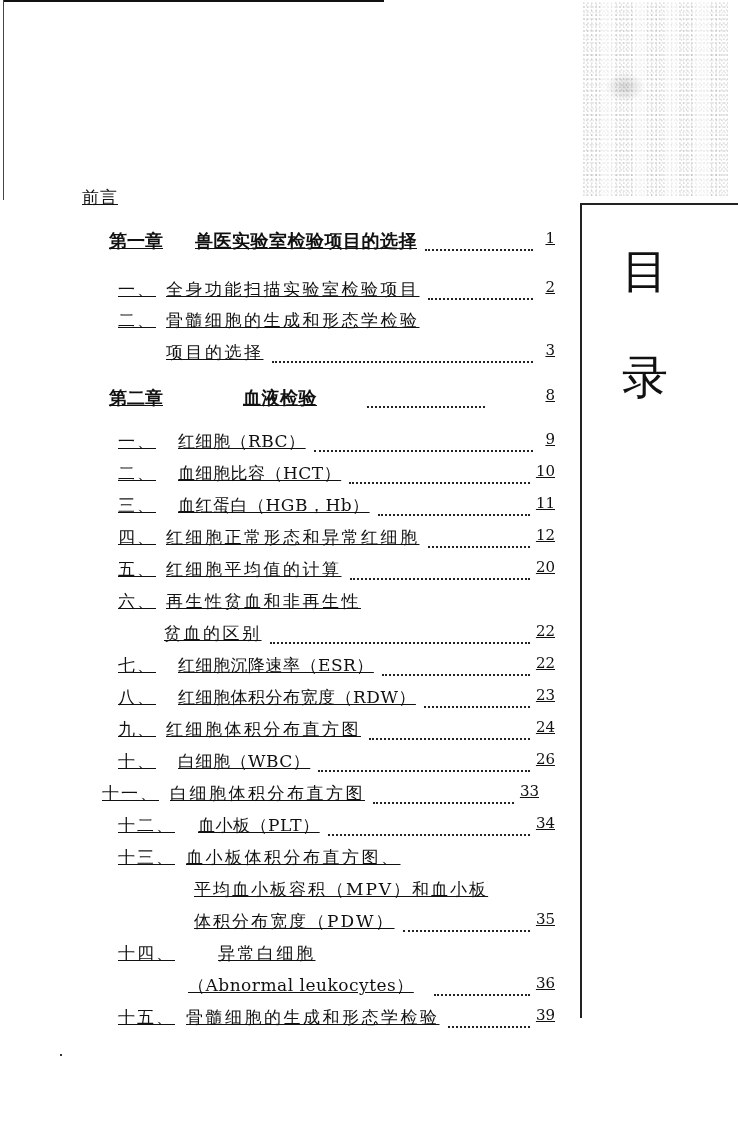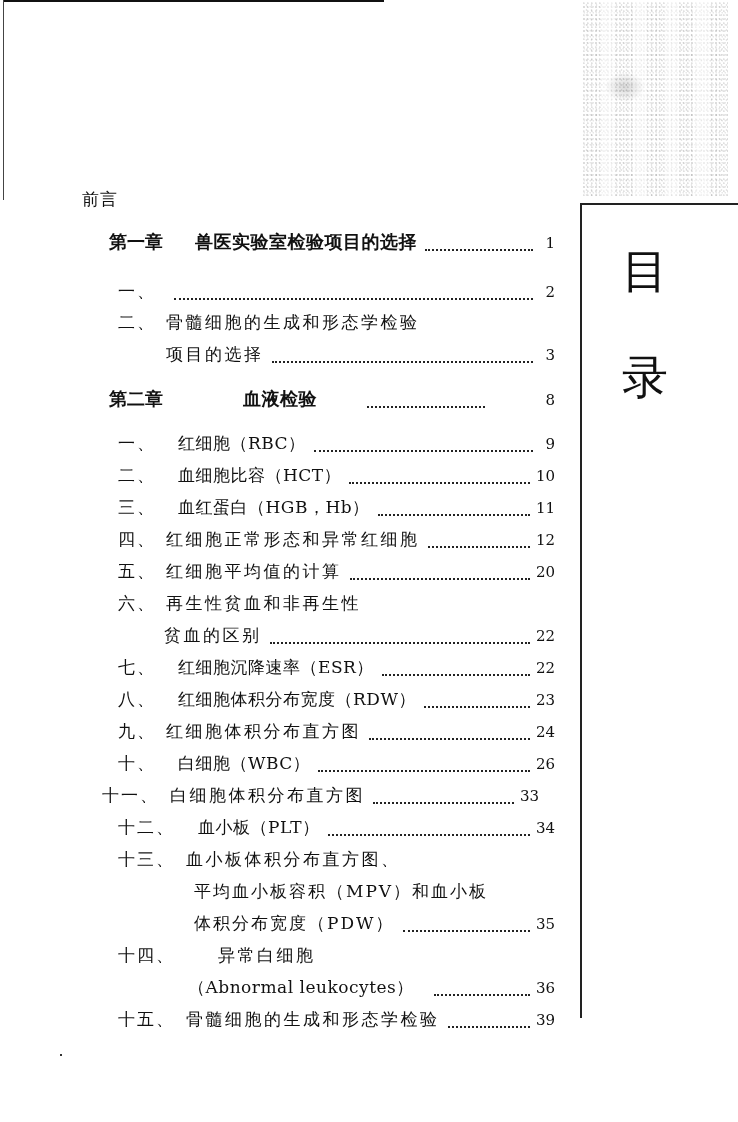--- a/index.html
+++ b/index.html
@@ -20,21 +20,21 @@
     .texture .stripe { position: absolute; top: 0; bottom: 0; width: 14px; background: rgba(255,255,255,0.5); }
     .texture-smudge { position: absolute; left: 605px; top: 72px; width: 40px; height: 30px; border-radius: 50%;
       background: radial-gradient(ellipse, rgba(0,0,0,0.15), transparent 70%); }
     .title-box-top { position: absolute; left: 582px; top: 203px; width: 156px; height: 2px; background: #222; }
     .title-box-left { position: absolute; left: 580px; top: 203px; width: 2px; height: 815px; background: #222; }
     .title-char { position: absolute; left: 622px; font-size: 46px; font-weight: 400; line-height: 1; font-family: "DejaVu Serif", "Liberation Serif", serif; }
     .title-char.c1 { top: 248px; }
     .title-char.c2 { top: 354px; }
 
     .toc { position: absolute; left: 0; top: 0; width: 580px; height: 1122px; }
-    .row { position: absolute; height: 26px; display: flex; align-items: center; font-size: 17px; white-space: nowrap; }
+    .row { position: absolute; height: 26px; display: flex; align-items: flex-start; font-size: 17px; white-space: nowrap; text-decoration: underline; }
     .row .num { display: inline-block; letter-spacing: 2px; }
     .row .label { letter-spacing: 2.5px; }
     .row .latin { letter-spacing: 0.5px; margin-left: 12px; }
     .row .leader { flex: 1; overflow: hidden; margin: 0 6px 4px 8px; border-bottom: 2px dotted #222; height: 0; align-self: flex-end; }
     .row .page { font-size: 15px; min-width: 16px; text-align: right; margin-bottom: -2px; }
     .chapter { font-family: "DejaVu Sans", "Liberation Sans", sans-serif; font-weight: 700; font-size: 18px; }
     .chapter .num { letter-spacing: 0; width: 86px; margin-left: 27px; }
     .chapter .label { letter-spacing: 0.5px; }
     .preface { font-size: 17px; letter-spacing: 1px; }
     .dot-mark { position: absolute; left: 60px; top: 1054px; width: 2px; height: 2px; background: #333; }
@@ -66,20 +66,21 @@
 
   <div class="row chapter" style="left:82px; top:229px; width:473px;">
     <span class="num">第一章</span>
     <span class="label">兽医实验室检验项目的选择</span>
     <span class="leader"></span>
     <span class="page" style="font-weight:400;font-family:'DejaVu Serif',serif;">1</span>
   </div>
 
   <div class="row" style="left:118px; top:278px; width:437px;">
     <span class="num" style="width:48px;">一、</span>
+    <span class="label">全身功能扫描实验室检验项目</span>
     <span class="leader"></span>
     <span class="page">2</span>
   </div>
 
   <div class="row" style="left:118px; top:309px; width:437px;">
     <span class="num" style="width:48px;">二、</span>
     <span class="label">骨髓细胞的生成和形态学检验</span>
   </div>
   <div class="row" style="left:166px; top:341px; width:389px;">
     <span class="label">项目的选择</span>

